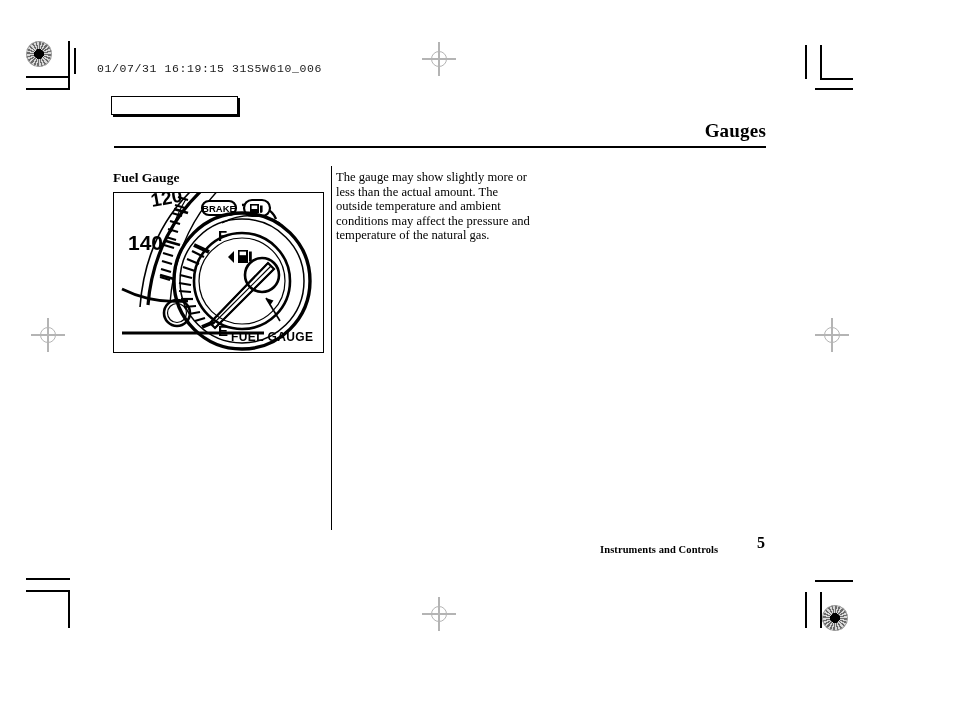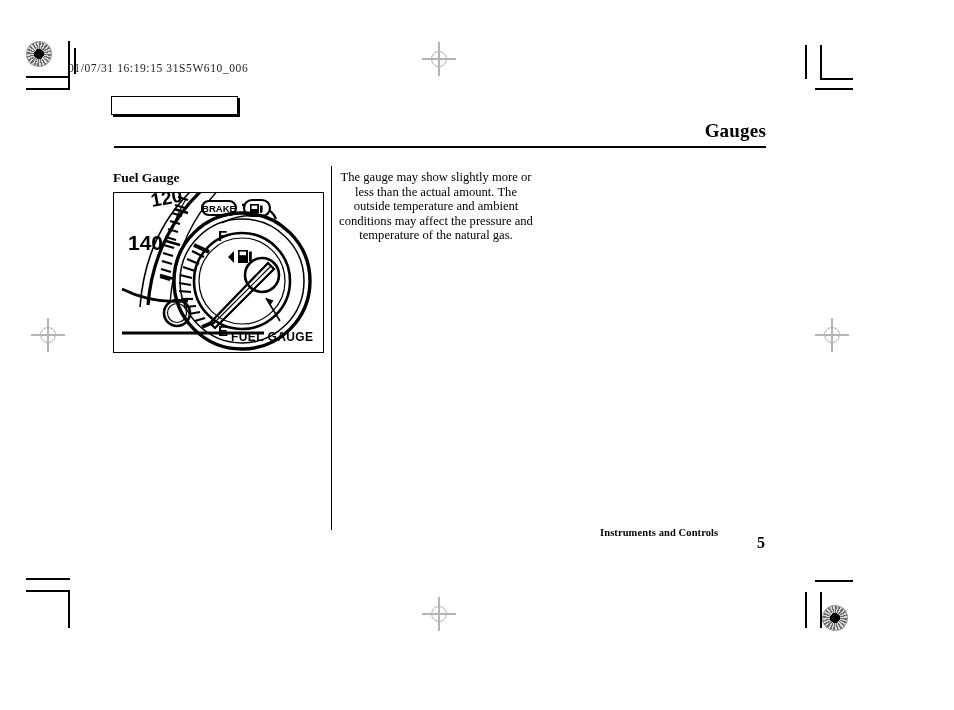--- a/index.html
+++ b/index.html
@@ -48,23 +48,23 @@
     border-radius: 50%;
   }
   .cmark {
     position: absolute;
     background: #000000;
   }
 
   
   .scan-header {
     position: absolute;
-    left: 68px;
+    left: 97px;
     top: 62px;
-    font-family: Liberation Serif, serif;
+    font-family: Liberation Mono, monospace;
     font-size: 11.5px;
     letter-spacing: 0.6px;
     color: #1a1a1a;
     white-space: nowrap;
   }
   .header-rule {
     position: absolute;
     left: 74px;
     top: 48px;
     width: 2px;
@@ -126,41 +126,41 @@
   }
   .section-head {
     font-size: 13.5px;
     font-weight: bold;
     margin: 0 0 6px 0;
   }
   .body-par {
     font-size: 12.6px;
     line-height: 1.16;
     margin: 0 0 13px 0;
-    text-align: center;
+    text-align: left;
   }
 
   
   .figure {
     position: absolute;
     left: 113px;
     top: 192px;
     width: 209px;
     height: 159px;
     border: 1px solid #000;
     background: #fff;
     overflow: hidden;
   }
   .figure svg { display: block; }
 
   
   .footer-text {
     position: absolute;
     left: 600px;
-    top: 527px;
+    top: 544px;
     font-size: 10.5px;
     font-weight: bold;
     letter-spacing: 0.1px;
   }
   .footer-page {
     position: absolute;
     left: 757px;
     top: 534px;
     font-size: 16px;
     font-weight: bold;

